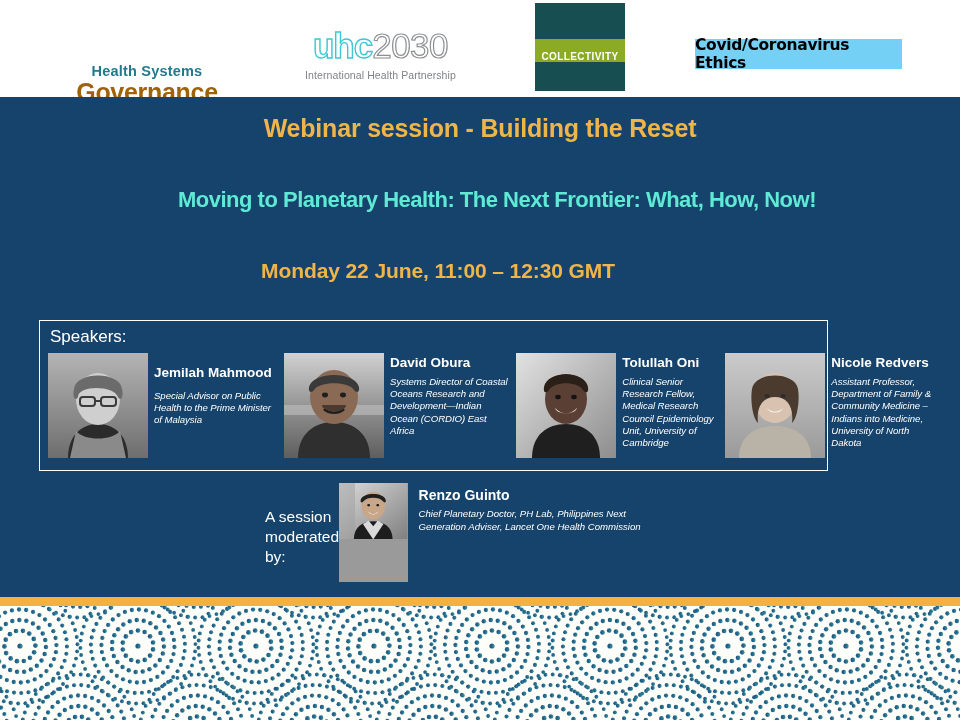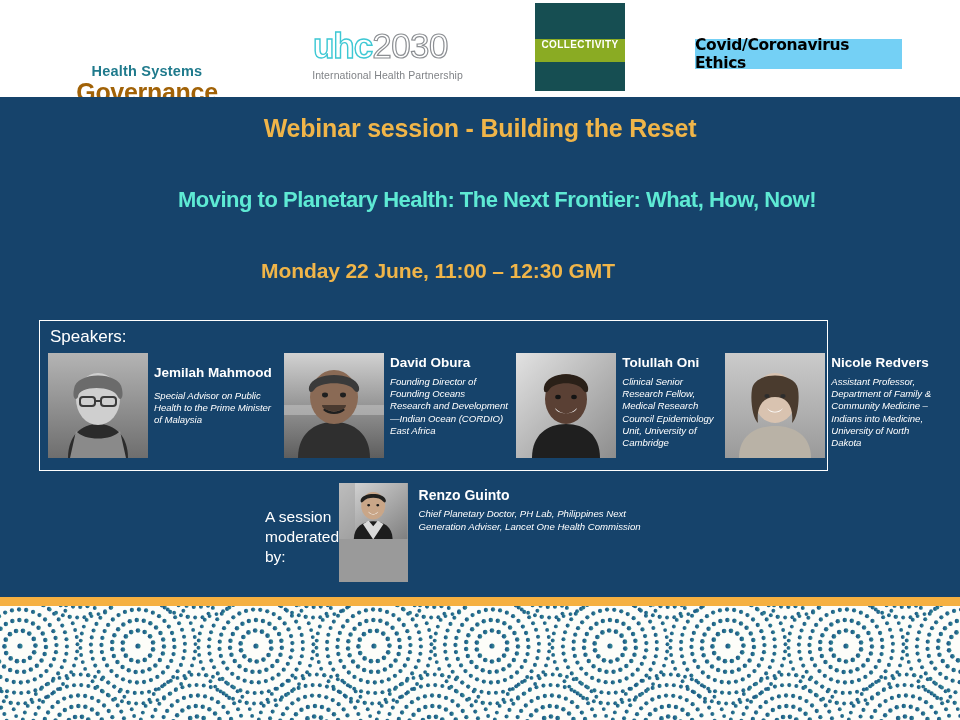--- a/index.html
+++ b/index.html
@@ -31,28 +31,28 @@
     font-size: 35px; font-weight: bold; letter-spacing: -1px;
     color: #ffffff;
     -webkit-text-stroke: 1.4px #3ec8d4;
     text-shadow: 0 0 0 #3ec8d4;
   }
   .uhc-num {
     font-size: 35px; font-weight: normal; letter-spacing: -.5px;
     color: #ffffff; -webkit-text-stroke: 1.2px #8c8f93;
   }
   .uhc-sub {
-    text-align: right; font-size: 10.5px; color: #808387; margin-top: 3px; letter-spacing: .1px;
+    text-align: center; font-size: 10.5px; color: #808387; margin-top: 3px; letter-spacing: .1px;
   }
 
   
   .logo-coll { left: 535px; top: 3px; width: 90px; height: 88px; background: #164e52; }
   .coll-band {
     position: absolute; left: 0; top: 36px; width: 100%; height: 23px;
-    background: #8aab23; display: flex; align-items: flex-start; justify-content: center;
+    background: #8aab23; display: flex; align-items: flex-end; justify-content: center;
   }
   .coll-band span { color: #ffffff; font-size: 10px; font-weight: bold; letter-spacing: .4px; }
 
   
   .logo-cce {
     left: 695px; top: 39px; width: 207px; height: 30px;
     background: #74d0f5; display: flex; align-items: center; justify-content: center;
   }
   .logo-cce span {
     color: #000000; font-size: 15.5px; font-weight: bold;
@@ -213,21 +213,21 @@
               <ellipse cx="50" cy="44" rx="24" ry="27" fill="#8a6a55"></ellipse>
               <path d="M25 34c4-16 46-16 50 0 1 6-3 6-5 3-5-9-35-9-40 0-2 3-6 3-5-3z" fill="#3a3a3a"></path>
               <ellipse cx="41" cy="42" rx="3" ry="2.4" fill="#1f1f1f"></ellipse>
               <ellipse cx="59" cy="42" rx="3" ry="2.4" fill="#1f1f1f"></ellipse>
               <path d="M40 56c5 5 15 5 20 0" stroke="#1f1f1f" stroke-width="2.5" fill="none"></path>
               <path d="M38 52h24c0 8-24 8-24 0z" fill="#4a3a30"></path>
             </svg>
           </div>
           <div class="sp-meta">
             <div class="sp-name">David Obura</div>
-            <div class="sp-title">Founding Director of Founding Oceans Research and Development—Indian Ocean (CORDIO) East Africa</div>
+            <div class="sp-title">Systems Director of Coastal Oceans Research and Development—Indian Ocean (CORDIO) East Africa</div>
           </div>
         </div>
 
         <div class="speaker sp-2">
           <div class="photo">
             <svg viewBox="0 0 100 105" preserveAspectRatio="none" aria-hidden="true">
               <defs>
                   <linearGradient id="g3" x1="0" y1="0" x2="1" y2="1">
                 <stop offset="0" stop-color="#e2e2e2"></stop>
                     <stop offset="1" stop-color="#8d8d8d"></stop>

